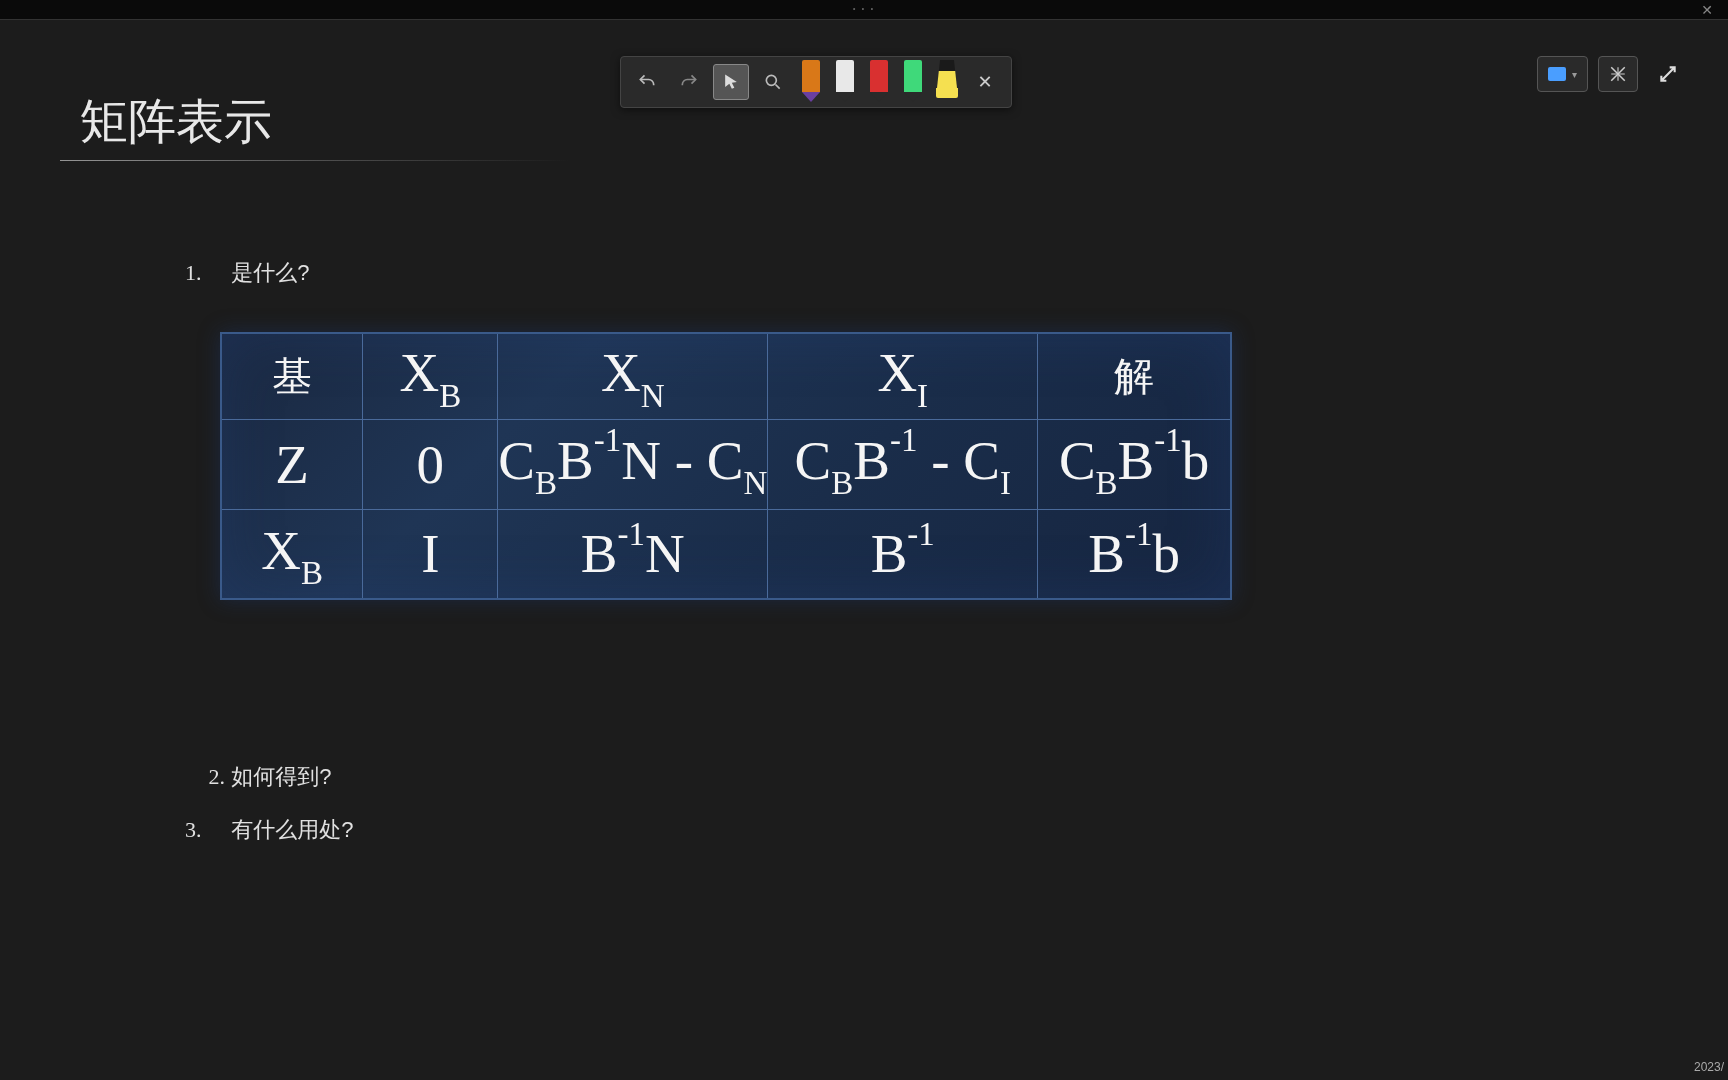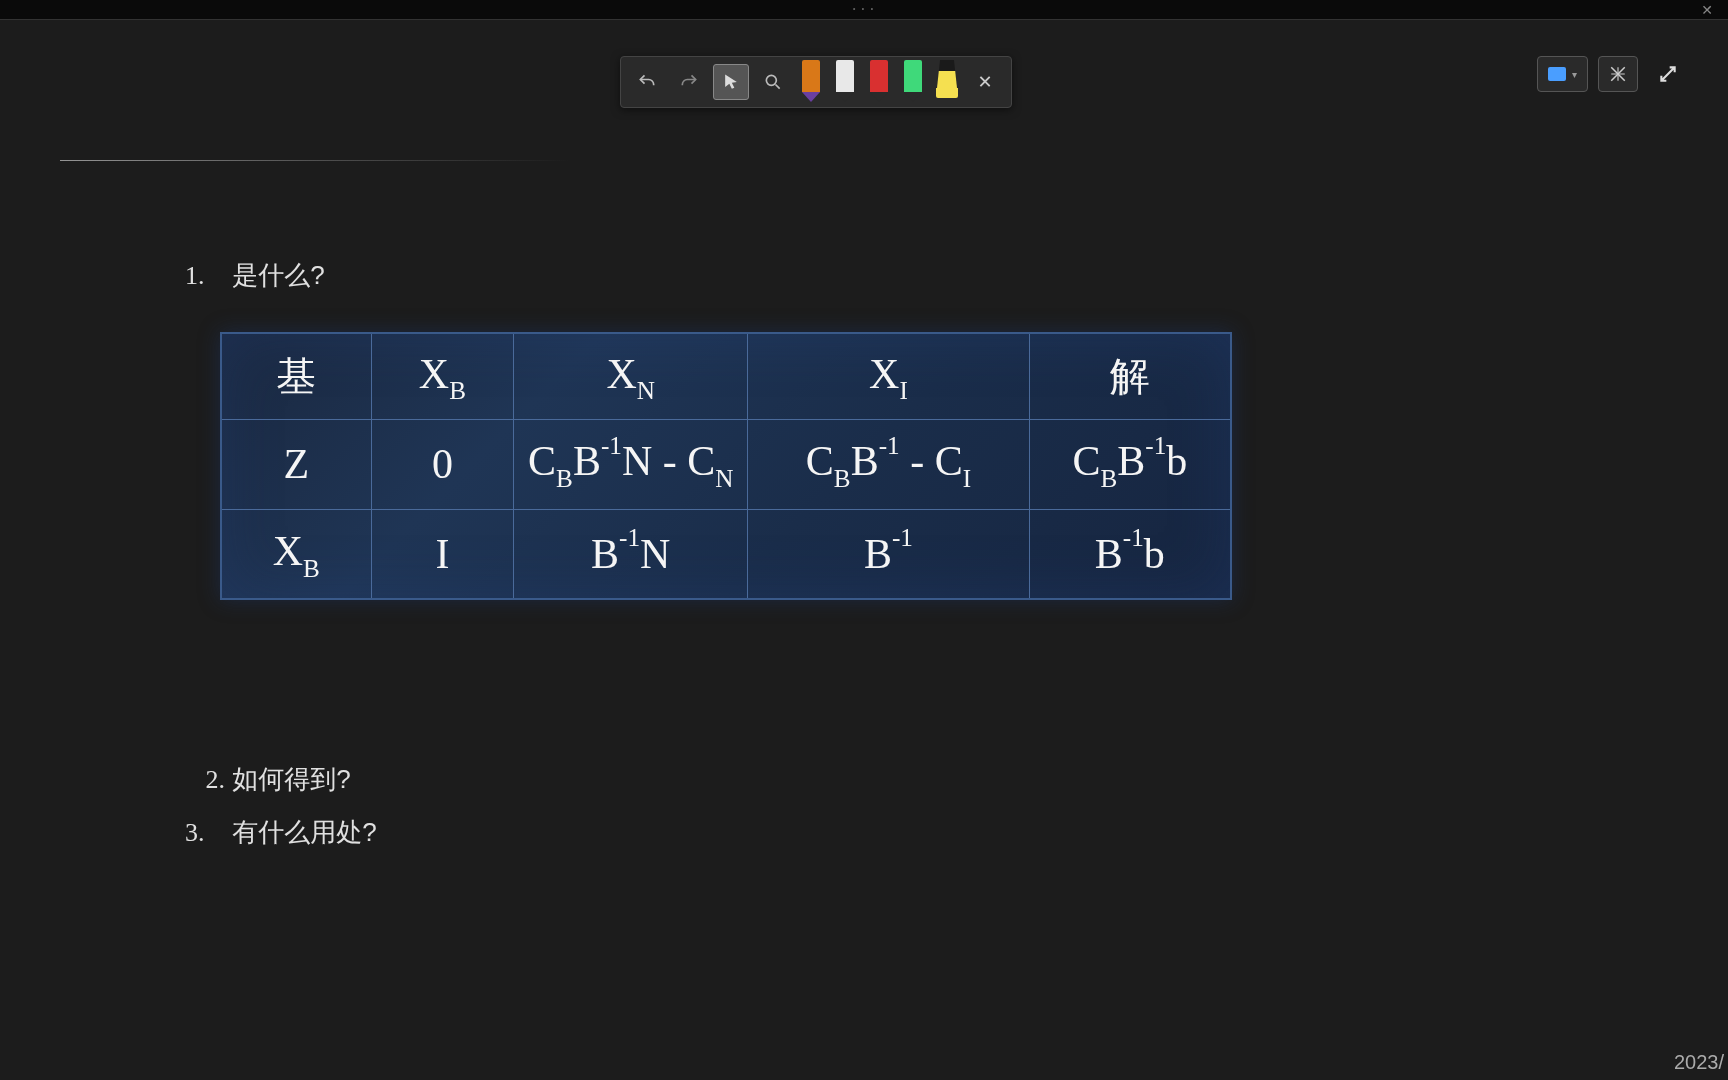--- a/index.html
+++ b/index.html
@@ -160,21 +160,21 @@
       left: 60px;
       width: 510px;
       height: 1px;
       background: linear-gradient(90deg, rgba(200,200,200,0.7), rgba(200,200,200,0.3), transparent);
     }
     
     .bullet-list {
       position: absolute;
       left: 185px;
       color: #e0e0e0;
-      font-size: 26px;
+      font-size: 22px;
       font-family: "Microsoft YaHei", sans-serif;
     }
     .bullet-1 { top: 238px; }
     .bullet-2 { top: 742px; text-align: right; }
     .bullet-3 { top: 750px; margin-top: 45px; }
     .bullet-num {
       display: inline-block;
       width: 40px;
       font-family: "Times New Roman", serif;
     }
@@ -202,21 +202,21 @@
     .matrix-table tr:nth-child(2) td { height: 90px; }
     .matrix-table tr:nth-child(3) td { height: 90px; }
     .col1 { width: 145px; }
     .col2 { width: 138px; }
     .col3 { width: 226px; }
     .col4 { width: 272px; }
     .col5 { width: 195px; }
     
     .math {
       font-family: "Times New Roman", serif;
-      font-size: 42px;
+      font-size: 55px;
       white-space: nowrap;
     }
     .math .sub {
       font-size: 0.6em;
       vertical-align: sub;
       position: relative;
       top: 0.1em;
     }
     .math .sup {
       font-size: 0.6em;
@@ -225,21 +225,21 @@
       top: -0.25em;
     }
     .cjk { font-family: "SimSun", "Microsoft YaHei", serif; font-size: 40px; }
     
     
     .date-stamp {
       position: absolute;
       bottom: 6px;
       right: 4px;
       color: #aaa;
-      font-size: 20px;
+      font-size: 12px;
       font-family: Arial, sans-serif;
     }
   </style>
 </head>
 <body>
 
 <div class="titlebar">
   <span class="titlebar-dots">• • •</span>
   <span class="titlebar-close">✕</span>
 </div>
@@ -304,20 +304,21 @@
           <path d="M12 3v18M3 12h18" stroke-width="1.5"></path>
         </svg>
     </div>
     <div class="ctrl-btn" style="width:40px;border:none;background:transparent;">
       <svg width="20" height="20" viewBox="0 0 24 24" fill="none" stroke="#ddd" stroke-width="2.5">
           <path d="M4 20L20 4M14 4h6v6M10 20H4v-6"></path>
         </svg>
     </div>
   </div>
 
+  <div class="slide-title">矩阵表示</div>
   <div class="title-underline"></div>
 
   <div class="bullet-list bullet-1">
     <span class="bullet-num">1.</span>
     <span>是什么?</span>
   </div>
 
   <table class="matrix-table">
     <tbody>
         <tr>

